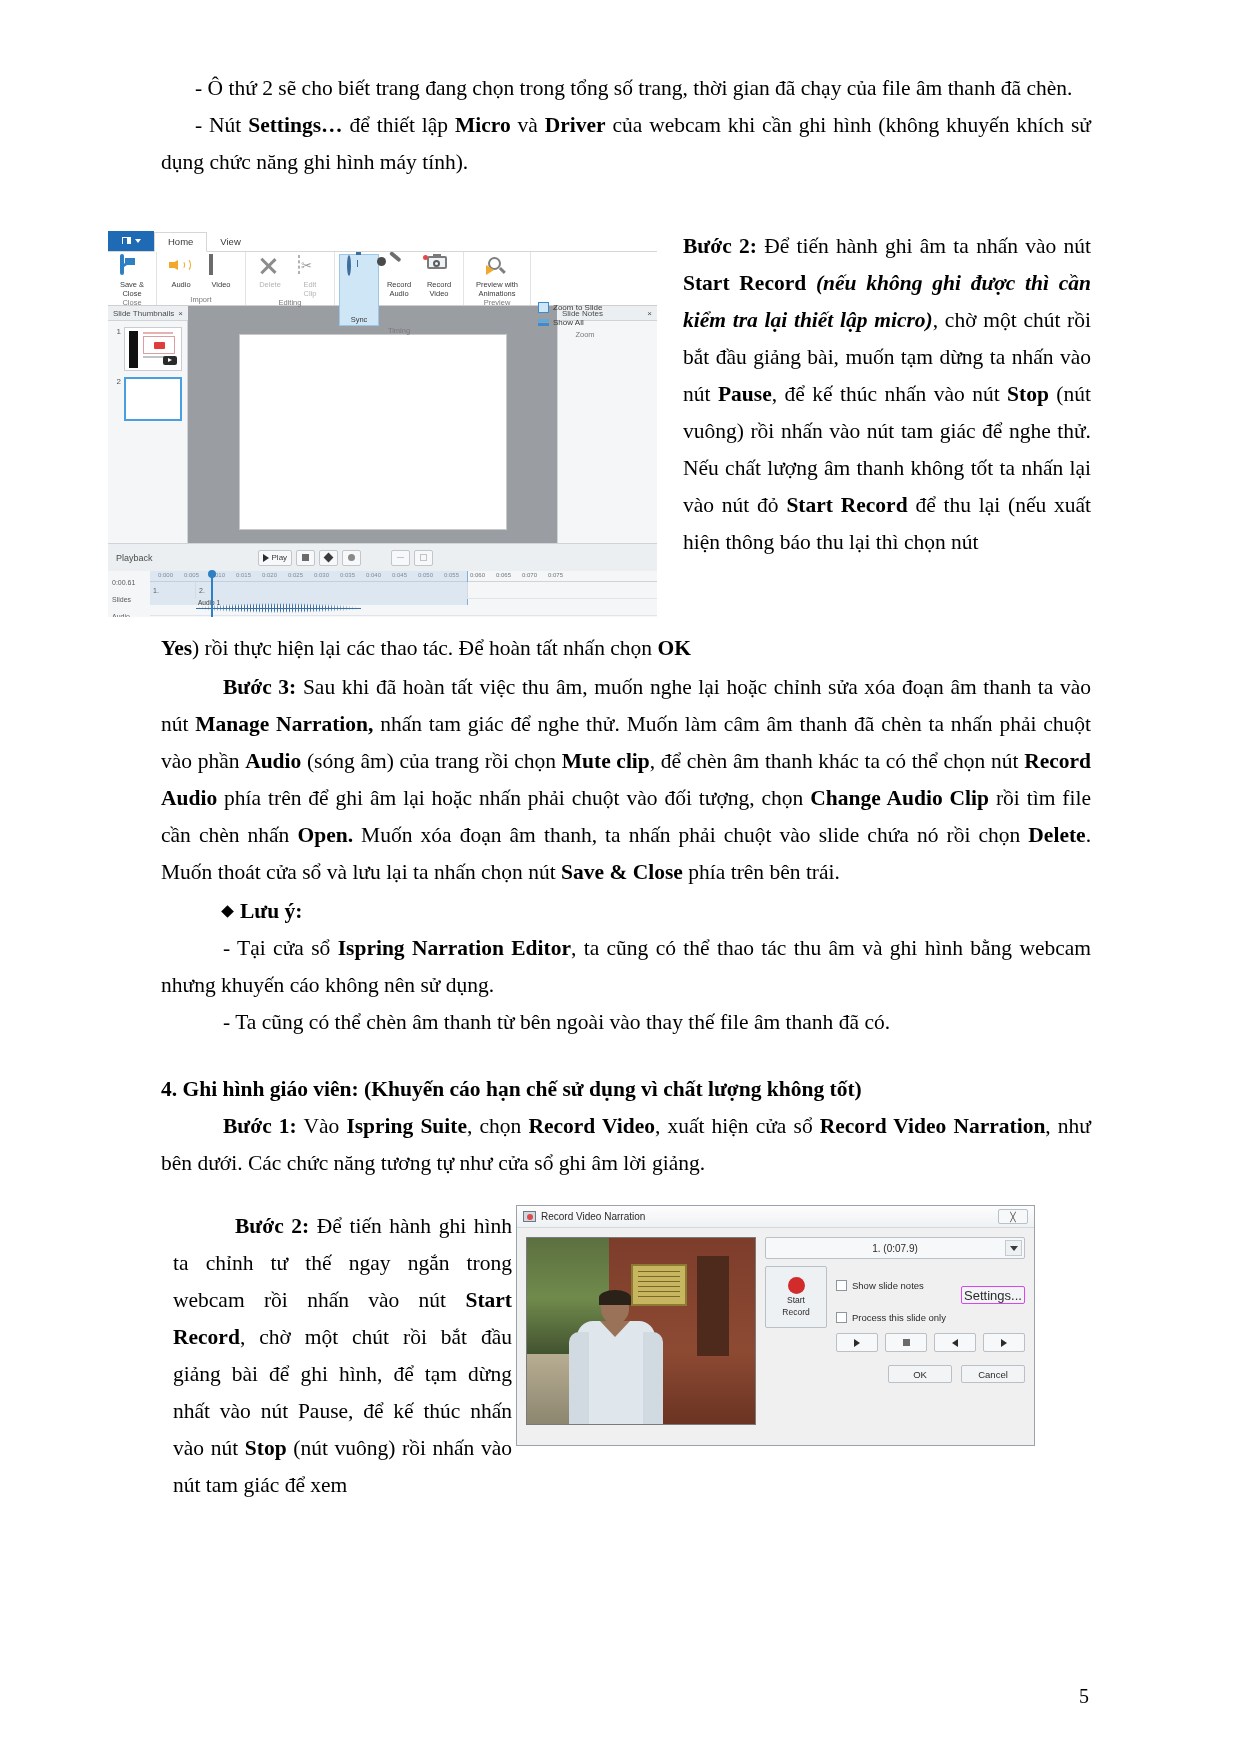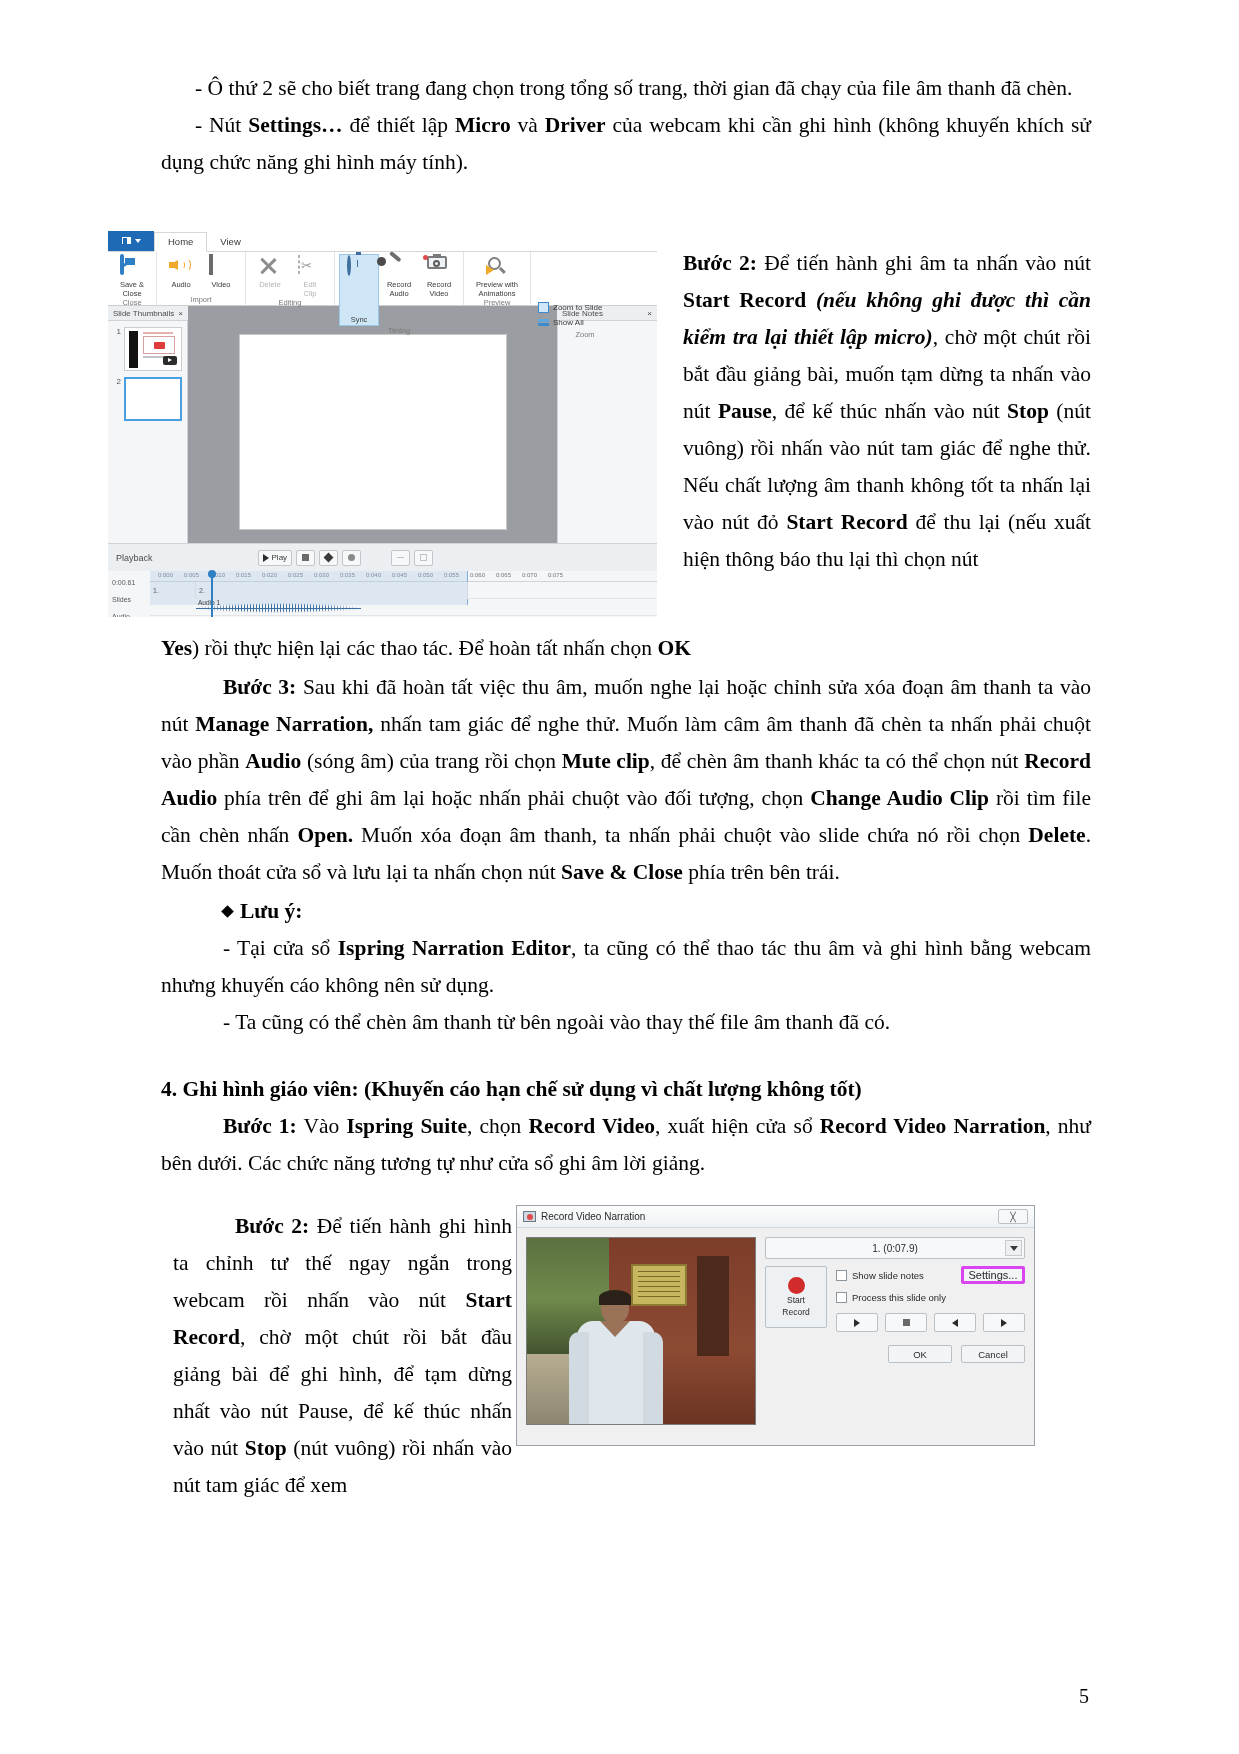--- a/index.html
+++ b/index.html
@@ -177,21 +177,21 @@
   .statusbox{height:62px;background:#fbf8dc;border:1px solid #c9c49a;padding:5px 7px;font-size:9.5px;color:#2a2a2a;}
   .statusline{display:flex;justify-content:space-between;}
   .hintline{margin-top:9px;color:#8d8a6c;}
   .ctrlrow{display:flex;gap:9px;}
   .recbtn{width:62px;height:62px;background:#eef1f3;border:1px solid #b9c0c6;border-radius:2px;display:flex;flex-direction:column;align-items:center;justify-content:center;gap:2px;}
   .recdot{width:17px;height:17px;border-radius:50%;background:#d22b2b;}
   .recbtn .lbl{font-size:8.5px;color:#2a2a2a;line-height:1.15;text-align:center;}
   .checks{flex:1;display:flex;flex-direction:column;gap:8px;}
   .chk{display:flex;align-items:flex-end;gap:5px;font-size:9.5px;color:#2a2a2a;}
   .chkbox{width:11px;height:11px;border:1px solid #8e969d;background:#fff;}
-  .settbtn{margin-left:auto;width:64px;height:18px;border:3px solid #d946ef;border-radius:2px;background:#f2f4f6;font-size:11px;color:#2a2a2a;display:flex;align-items:center;justify-content:center;}
+  .settbtn{margin-left:auto;width:64px;height:18px;border:1px solid #d946ef;border-radius:2px;background:#f2f4f6;font-size:13px;color:#2a2a2a;display:flex;align-items:center;justify-content:center;margin-top:20px;}
   .transport{display:flex;gap:7px;margin-top:2px;}
   .tbtn{flex:1;height:19px;border:1px solid #b9c0c6;border-radius:2px;background:#f7f8f9;display:flex;align-items:center;justify-content:center;}
   .okrow{display:flex;gap:9px;justify-content:flex-end;margin-top:6px;}
   .okbtn{width:64px;height:18px;border:1px solid #b9c0c6;border-radius:2px;background:#f2f4f6;font-size:9.5px;color:#2a2a2a;display:flex;align-items:center;justify-content:center;}
 
   .pageno{position:absolute;right:150px;bottom:46px;font-size:20px;}
   .bullet-dia{display:inline-block;width:9px;height:9px;background:#000;transform:rotate(45deg);margin-right:8px;vertical-align:2px;}
 </style>
 </head>
 <body>
@@ -395,21 +395,21 @@
             <span style="font-size:6.5px;color:#3a3a3a;position:absolute;left:2px;top:-1px;">Audio 1</span>
             <span class="clipline"></span>
             <span class="wave"></span>
           </div>
         </div>
         <div class="playhead" style="left:61px"></div>
       </div>
     </div>
   </div>
 
-  <div style="position:absolute;left:670px;top:245px;width:421px;">
+  <div style="position:absolute;left:670px;top:228px;width:421px;">
     <p class="para" style="text-align:justify"><b>Bước 2:</b><span> Để tiến hành ghi âm ta nhấn vào nút </span><b>Start Record</b><i class="bi"> (nếu không ghi được thì cần kiểm tra lại thiết lập micro)</i><span>, chờ một chút rồi bắt đầu giảng bài, muốn tạm dừng ta nhấn vào nút </span><b>Pause</b><span>, để kế thúc nhấn vào nút </span><b>Stop</b><span> (nút vuông) rồi nhấn vào nút tam giác để nghe thử. Nếu chất lượng âm thanh không tốt ta nhấn lại vào nút đỏ </span><b>Start Record</b><span> để thu lại (nếu xuất hiện thông báo thu lại thì chọn nút </span></p>
   </div>
 
   <div style="position:absolute;left:148px;top:630px;width:943px;">
     <p class="para"><b>Yes</b><span>) rồi thực hiện lại các thao tác. Để hoàn tất nhấn chọn </span><b>OK</b></p>
 
     <p class="para indent2" style="margin-top:2px"><b>Bước 3:</b><span> Sau khi đã hoàn tất việc thu âm, muốn nghe lại hoặc chỉnh sửa xóa đoạn âm thanh ta vào nút </span><b>Manage Narration,</b><span> nhấn tam giác để nghe thử. Muốn làm câm âm thanh đã chèn ta nhấn phải chuột vào phần </span><b>Audio</b><span> (sóng âm) của trang rồi chọn </span><b>Mute clip</b><span>, để chèn âm thanh khác ta có thể chọn nút </span><b>Record  Audio</b><span> phía trên để ghi âm lại hoặc nhấn phải chuột vào đối tượng, chọn </span><b>Change Audio Clip</b><span> rồi tìm file cần chèn nhấn </span><b>Open.</b><span> Muốn xóa đoạn âm thanh, ta nhấn phải chuột vào slide chứa nó rồi chọn </span><b>Delete</b><span>. Muốn thoát cửa sổ và lưu lại ta nhấn chọn nút </span><b>Save &amp; Close</b><span> phía trên bên trái.</span></p>
 
     <p class="para" style="text-indent:62px;margin-top:2px"><span class="bullet-dia"></span><b>Lưu ý:</b></p>
 

